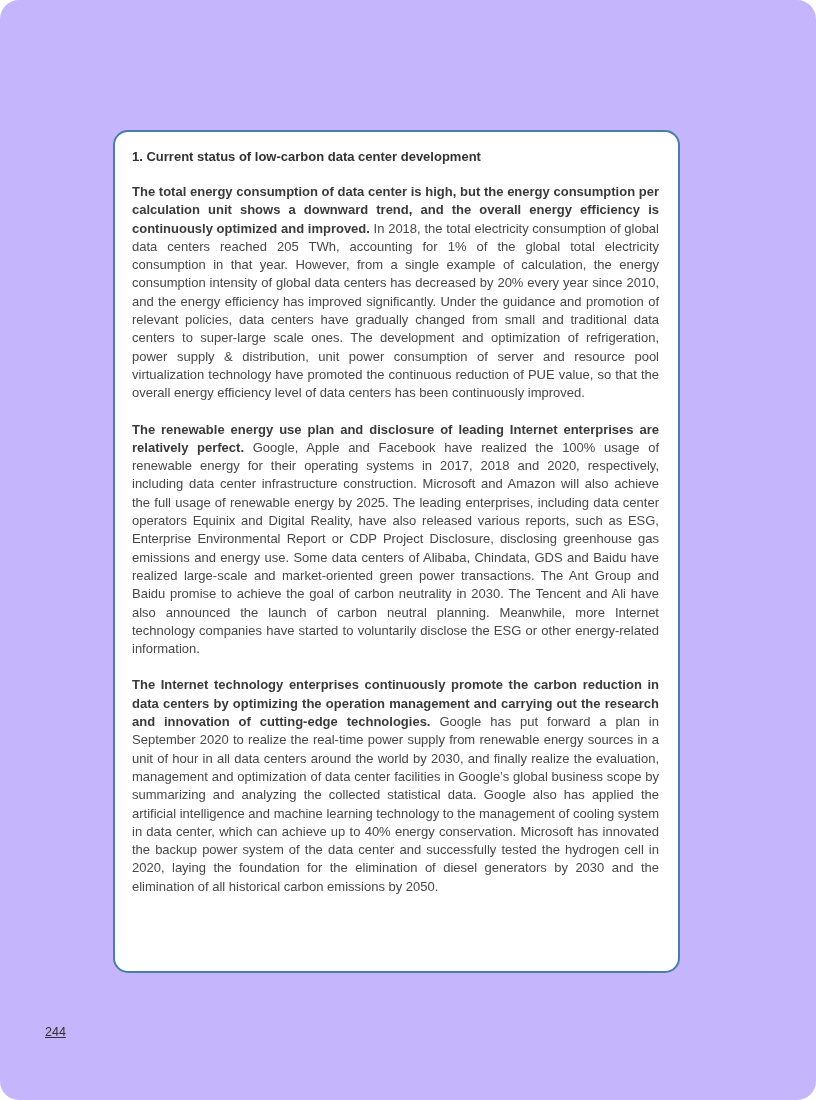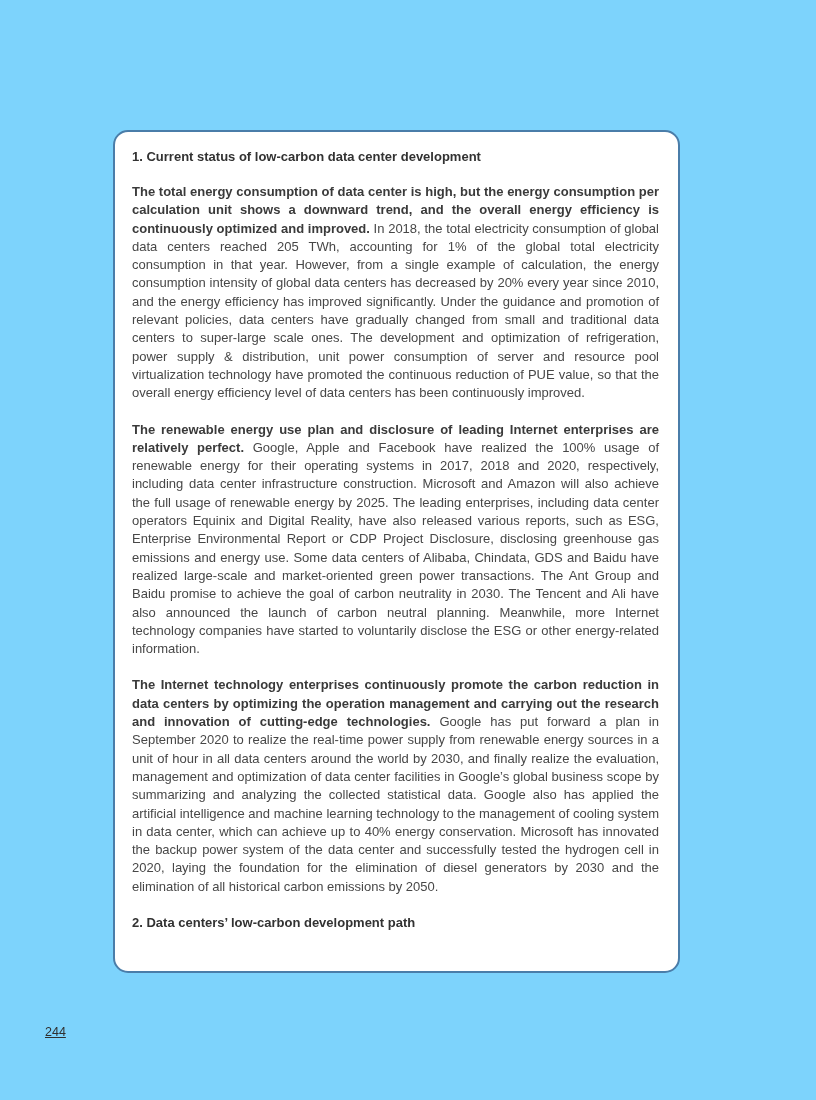--- a/index.html
+++ b/index.html
@@ -7,21 +7,22 @@
   body {
     width: 816px;
     height: 1100px;
     position: relative;
     font-family: "Liberation Sans", sans-serif;
     overflow: hidden;
   }
   .page-canvas {
     position: absolute;
     inset: 0;
-    background: #7dd3fc;
+    background: #c4b5fd;
+    border-radius: 19px;
   }
   .content-card {
     position: absolute;
     left: 113px;
     top: 130px;
     width: 567px;
     height: 843px;
     border: 2px solid #4a7da9;
     border-radius: 15px;
     padding: 16px 19px 0 17px;
@@ -65,20 +66,19 @@
   <section class="content-card" style="border-color: rgb(74, 125, 169);">
 
     <h2 class="section-heading">1. Current status of low-carbon data center development</h2>
 
     <p class="para"><strong class="lead">The total energy consumption of data center is high, but the energy consumption per calculation unit shows a downward trend, and the overall energy efficiency is continuously optimized and improved.</strong><span> In 2018, the total electricity consumption of global data centers reached 205 TWh, accounting for 1% of the global total electricity consumption in that year. However, from a single example of calculation, the energy consumption intensity of global data centers has decreased by 20% every year since 2010, and the energy efficiency has improved significantly. Under the guidance and promotion of relevant policies, data centers have gradually changed from small and traditional data centers to super-large scale ones. The development and optimization of refrigeration, power supply &amp; distribution, unit power consumption of server and resource pool virtualization technology have promoted the continuous reduction of PUE value, so that the overall energy efficiency level of data centers has been continuously improved.</span></p>
 
     <p class="para"><strong class="lead">The renewable energy use plan and disclosure of leading Internet enterprises are relatively perfect.</strong><span> Google, Apple and Facebook have realized the 100% usage of renewable energy for their operating systems in 2017, 2018 and 2020, respectively, including data center infrastructure construction. Microsoft and Amazon will also achieve the full usage of renewable energy by 2025. The leading enterprises, including data center operators Equinix and Digital Reality, have also released various reports, such as ESG, Enterprise Environmental Report or CDP Project Disclosure, disclosing greenhouse gas emissions and energy use. Some data centers of Alibaba, Chindata, GDS and Baidu have realized large-scale and market-oriented green power transactions. The Ant Group and Baidu promise to achieve the goal of carbon neutrality in 2030. The Tencent and Ali have also announced the launch of carbon neutral planning. Meanwhile, more Internet technology companies have started to voluntarily disclose the ESG or other energy-related information.</span></p>
 
     <p class="para"><strong class="lead">The Internet technology enterprises continuously promote the carbon reduction in data centers by optimizing the operation management and carrying out the research and innovation of cutting-edge technologies.</strong><span> Google has put forward a plan in September 2020 to realize the real-time power supply from renewable energy sources in a unit of hour in all data centers around the world by 2030, and finally realize the evaluation, management and optimization of data center facilities in Google’s global business scope by summarizing and analyzing the collected statistical data. Google also has applied the artificial intelligence and machine learning technology to the management of cooling system in data center, which can achieve up to 40% energy conservation. Microsoft has innovated the backup power system of the data center and successfully tested the hydrogen cell in 2020, laying the foundation for the elimination of diesel generators by 2030 and the elimination of all historical carbon emissions by 2050.</span></p>
 
-    <h2 class="section-heading">2. Data centers’ low-carbon development path</h2>
 
 
   </section>
 
   <div class="page-number">244</div>
 
 </main>
 
 </body></html>

